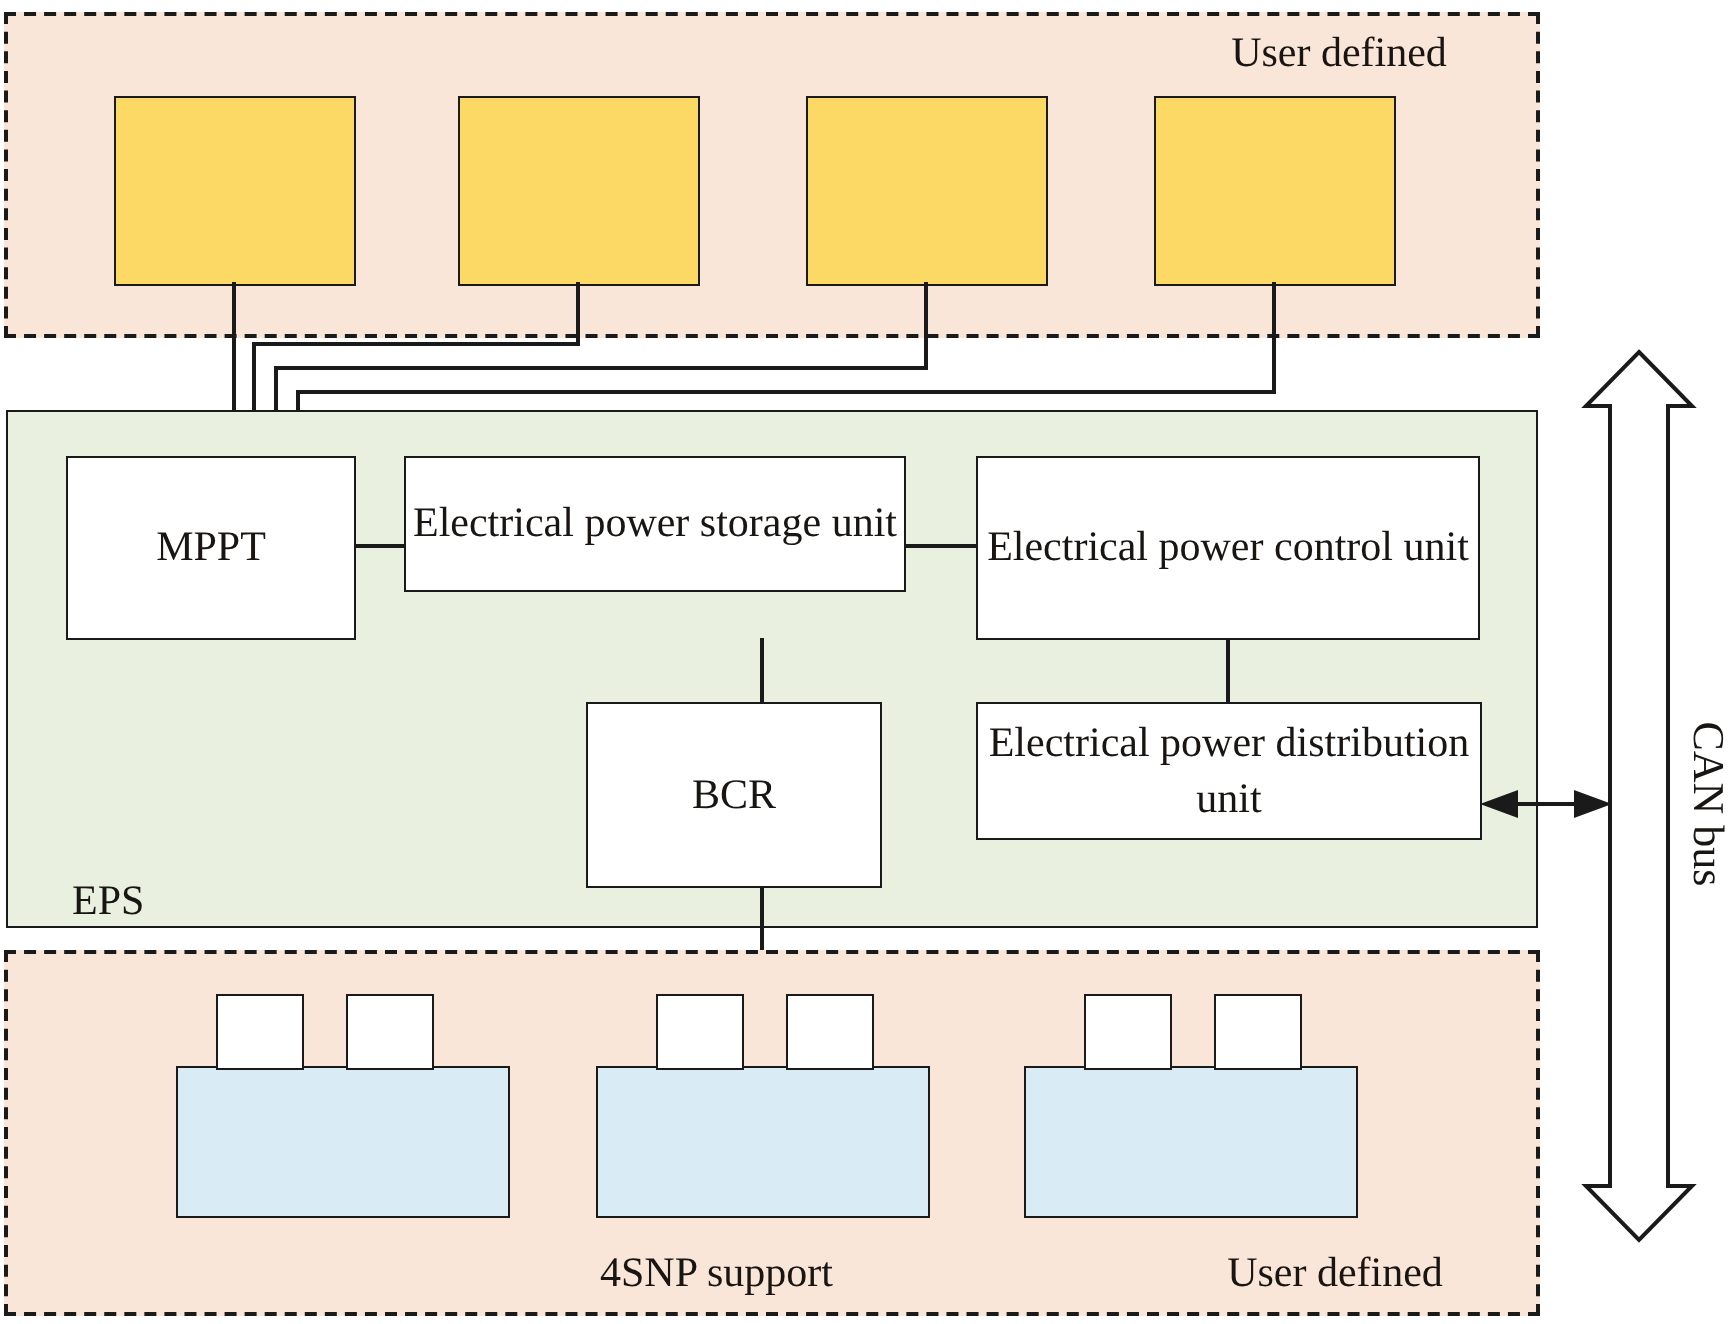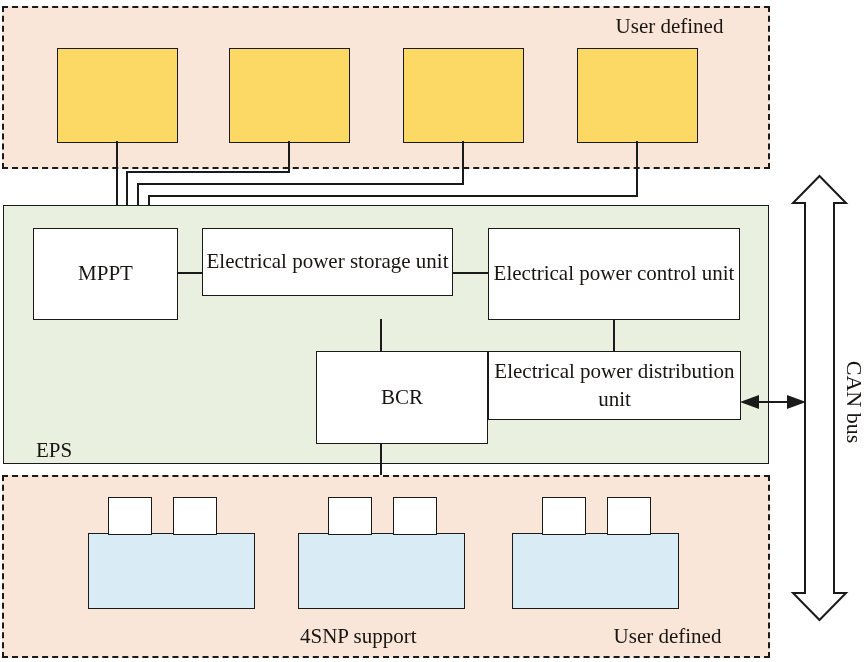--- a/index.html
+++ b/index.html
@@ -18,21 +18,21 @@
   
   .panel { top:48px; width:121px; height:95px; background:#fcd964; border:1.5px solid #1a1a1a; }
   .p1 { left:57px; }  .p2 { left:229px; } .p3 { left:403px; } .p4 { left:577px; }
 
   
   .block { background:#ffffff; border:1.5px solid #1a1a1a; display:flex; align-items:center;
            justify-content:center; text-align:center; font-size:21px; line-height:1.3; padding:2px; }
   .b-mppt    { left:33px;  top:228px; width:145px; height:92px; }
   .b-storage { left:202px; top:228px; width:251px; height:68px; }
   .b-control { left:488px; top:228px; width:252px; height:92px; }
-  .b-bcr     { left:316px; top:351px; width:172px; height:93px; }
+  .b-bcr     { left:293px; top:351px; width:148px; height:93px; }
   .b-dist    { left:488px; top:351px; width:253px; height:69px; }
 
   
   .lbl { font-size:21px; white-space:nowrap; }
   .lbl-userdef-top    { left:602px; top:14px;  width:135px; text-align:center; }
   .lbl-eps            { left:36px;  top:438px; }
   .lbl-4snp           { left:300px; top:624px; width:165px; text-align:left; }
   .lbl-userdef-bottom { left:600px; top:624px; width:135px; text-align:center; }
   .lbl-canbus { left:800px; top:389px; width:108px; height:26px; text-align:center;
                 transform:rotate(90deg); transform-origin:center; font-size:22px; }

